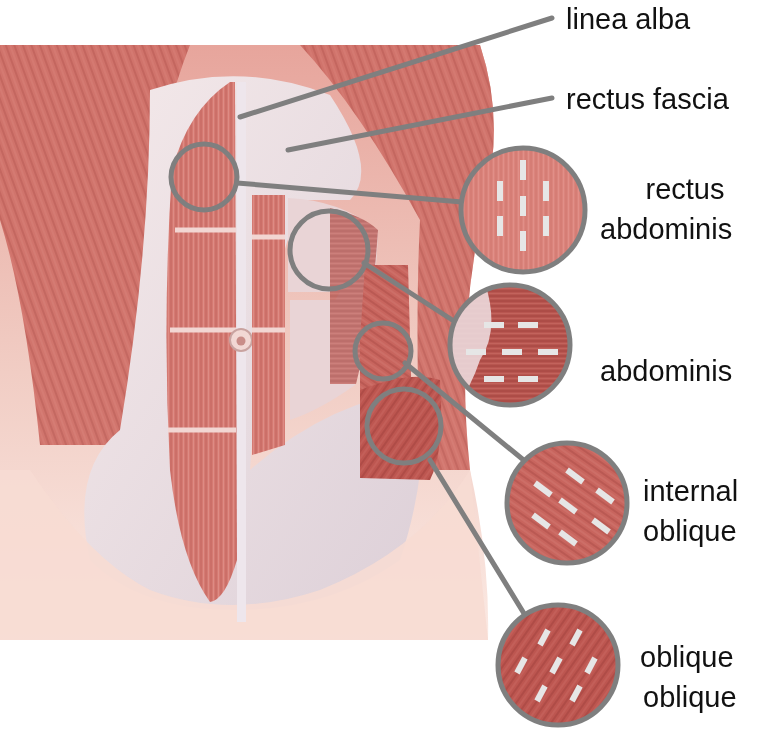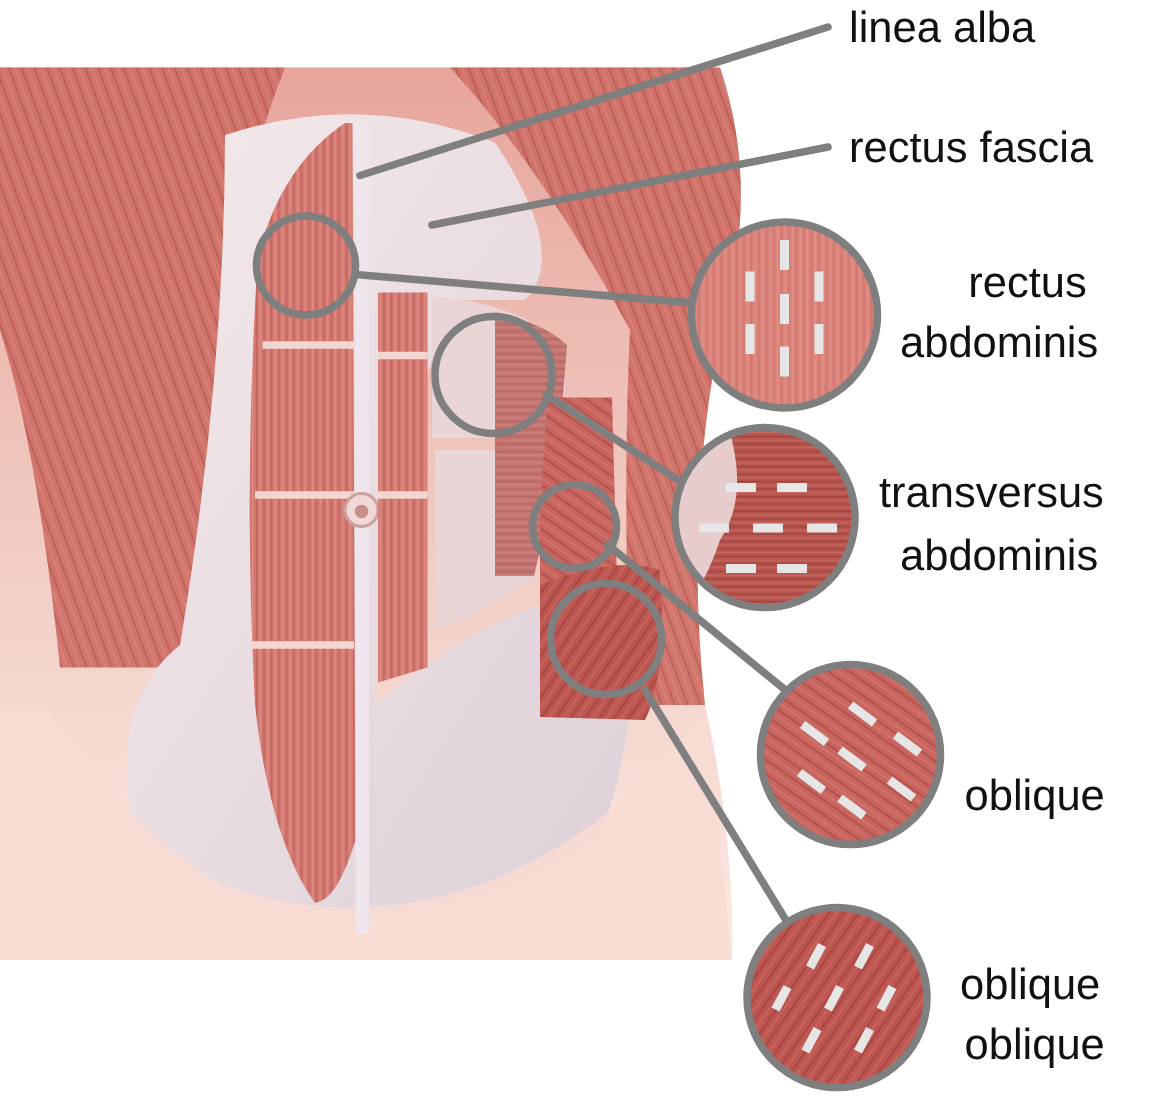--- a/index.html
+++ b/index.html
@@ -181,20 +181,20 @@
   </g>
 </svg>
 
   
   <div class="label" style="left:566px;top:82px;">rectus fascia</div>
   <div class="label" style="left:566px;top:2px;">linea alba</div>
 
   <div class="label center" style="left:600px;top:172px;width:170px;">rectus</div>
   <div class="label center" style="left:600px;top:212px;width:170px;text-align:left;">abdominis</div>
 
-  <div class="label" style="left:586px;top:312px;">transversus</div>
   <div class="label" style="left:600px;top:354px;">abdominis</div>
 
+  <div class="label" style="left:643px;top:474px;">internal</div>
   <div class="label" style="left:643px;top:514px;">oblique</div>
 
   <div class="label" style="left:640px;top:640px;">oblique</div>
   <div class="label" style="left:643px;top:680px;">oblique</div>
 </div>
 
 </body></html>

